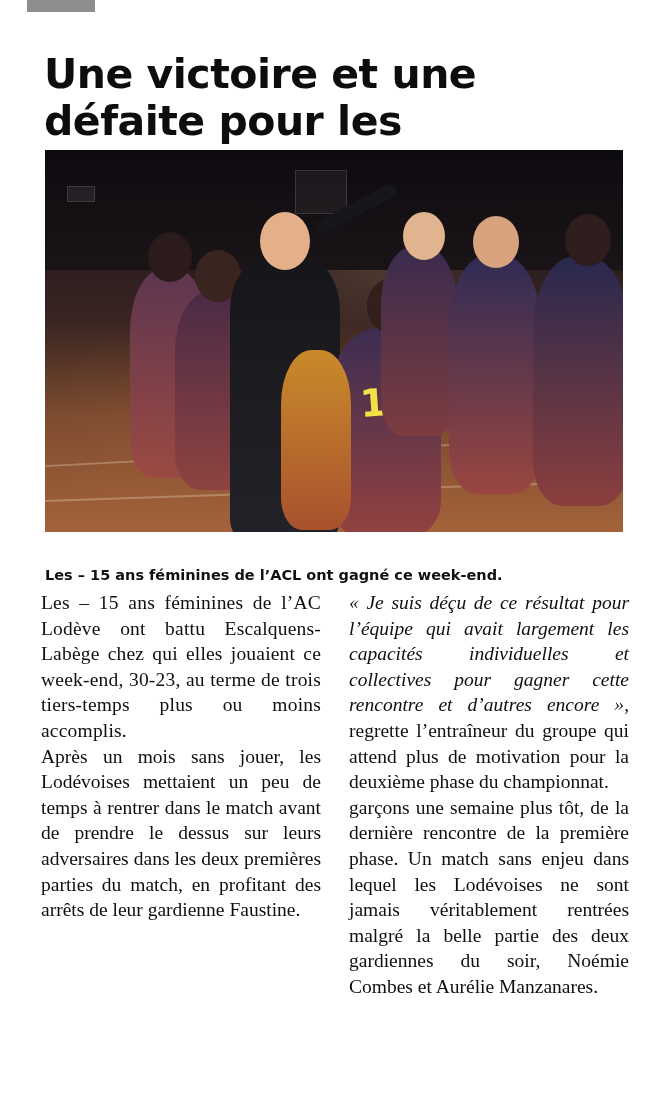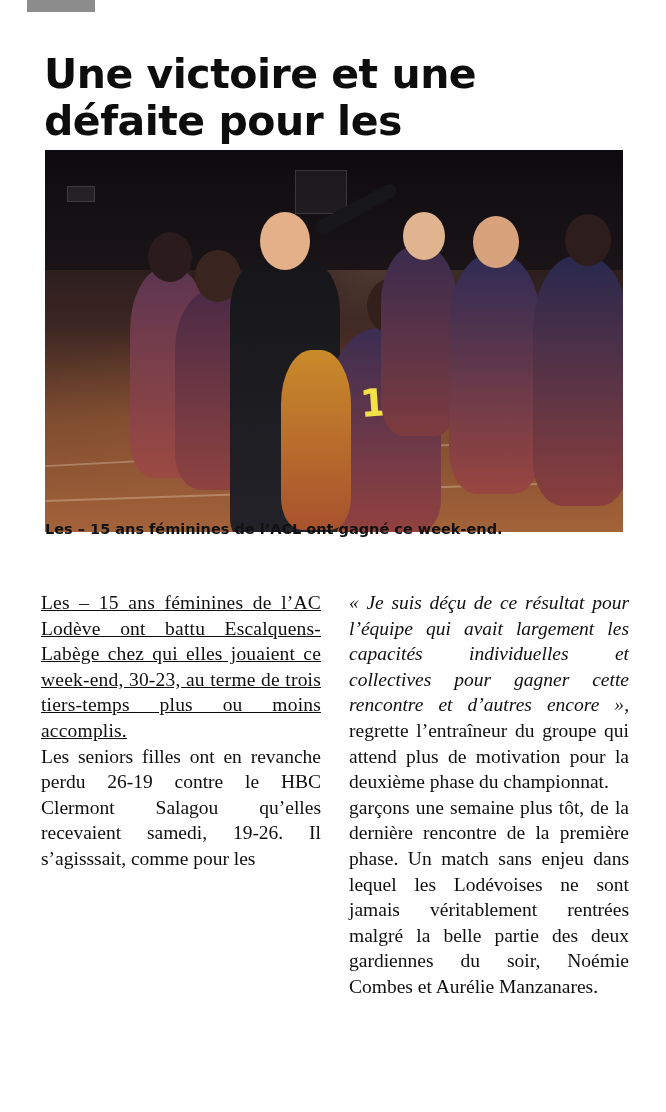--- a/index.html
+++ b/index.html
@@ -109,21 +109,21 @@
     font-weight: 700;
     color: #f2e246;
     font-size: 38px;
     letter-spacing: 1px;
     transform: rotate(-4deg);
   }
 
   .caption {
     position: absolute;
     left: 45px;
-    top: 521px;
+    top: 567px;
     width: 590px;
     font-family: "DejaVu Sans", sans-serif;
     font-weight: 700;
     font-size: 14.5px;
     color: #111111;
   }
 
   .columns {
     position: absolute;
     left: 41px;
@@ -145,21 +145,20 @@
   }
   .col p {
     margin: 0;
     text-indent: 0;
   }
   .quote {
     font-style: italic;
   }
   .first-para {
     letter-spacing: 0.2px;
-    text-decoration: underline;
   }
 </style>
 </head>
 <body>
 
 <div class="page">
 
   <div class="top-marker"></div>
 
   <h1 class="headline">Une victoire et une défaite pour les handballeuses</h1>
@@ -198,21 +197,21 @@
 
       <div class="figure" style="left:236px; top:200px; width:70px; height:180px; background:linear-gradient(#c98a2a,#a8522e);"></div>
     </div>
   </div>
 
   <div class="caption">Les – 15 ans féminines de l’ACL ont gagné ce week-end.</div>
 
   <div class="columns">
     <div class="col">
       <p class="first-para">Les – 15 ans féminines de l’AC Lodève ont battu Escalquens-Labège chez qui elles jouaient ce week-end, 30-23, au terme de trois tiers-temps plus ou moins accomplis.</p>
-      <p>Les seniors filles ont en revanche perdu 26-19 contre le HBC Clermont Salagou qu’elles recevaient samedi, 19-26. Il s’agisssait, comme pour les</p>
+      <p>Après un mois sans jouer, les Lodévoises mettaient un peu de temps à rentrer dans le match avant de prendre le dessus sur leurs adversaires dans les deux premières parties du match, en profitant des arrêts de leur gardienne Faustine.</p>
     </div>
     <div class="col">
       <p><span class="quote">« Je suis déçu de ce résultat pour l’équipe qui avait largement les capacités individuelles et collectives pour gagner cette rencontre et d’autres encore »</span><span>, regrette l’entraîneur du groupe qui attend plus de motivation pour la deuxième phase du championnat.</span></p>
       <p>garçons une semaine plus tôt, de la dernière rencontre de la première phase. Un match sans enjeu dans lequel les Lodévoises ne sont jamais véritablement rentrées malgré la belle partie des deux gardiennes du soir, Noémie Combes et Aurélie Manzanares.</p>
     </div>
   </div>
 
 </div>
 
 </body></html>

